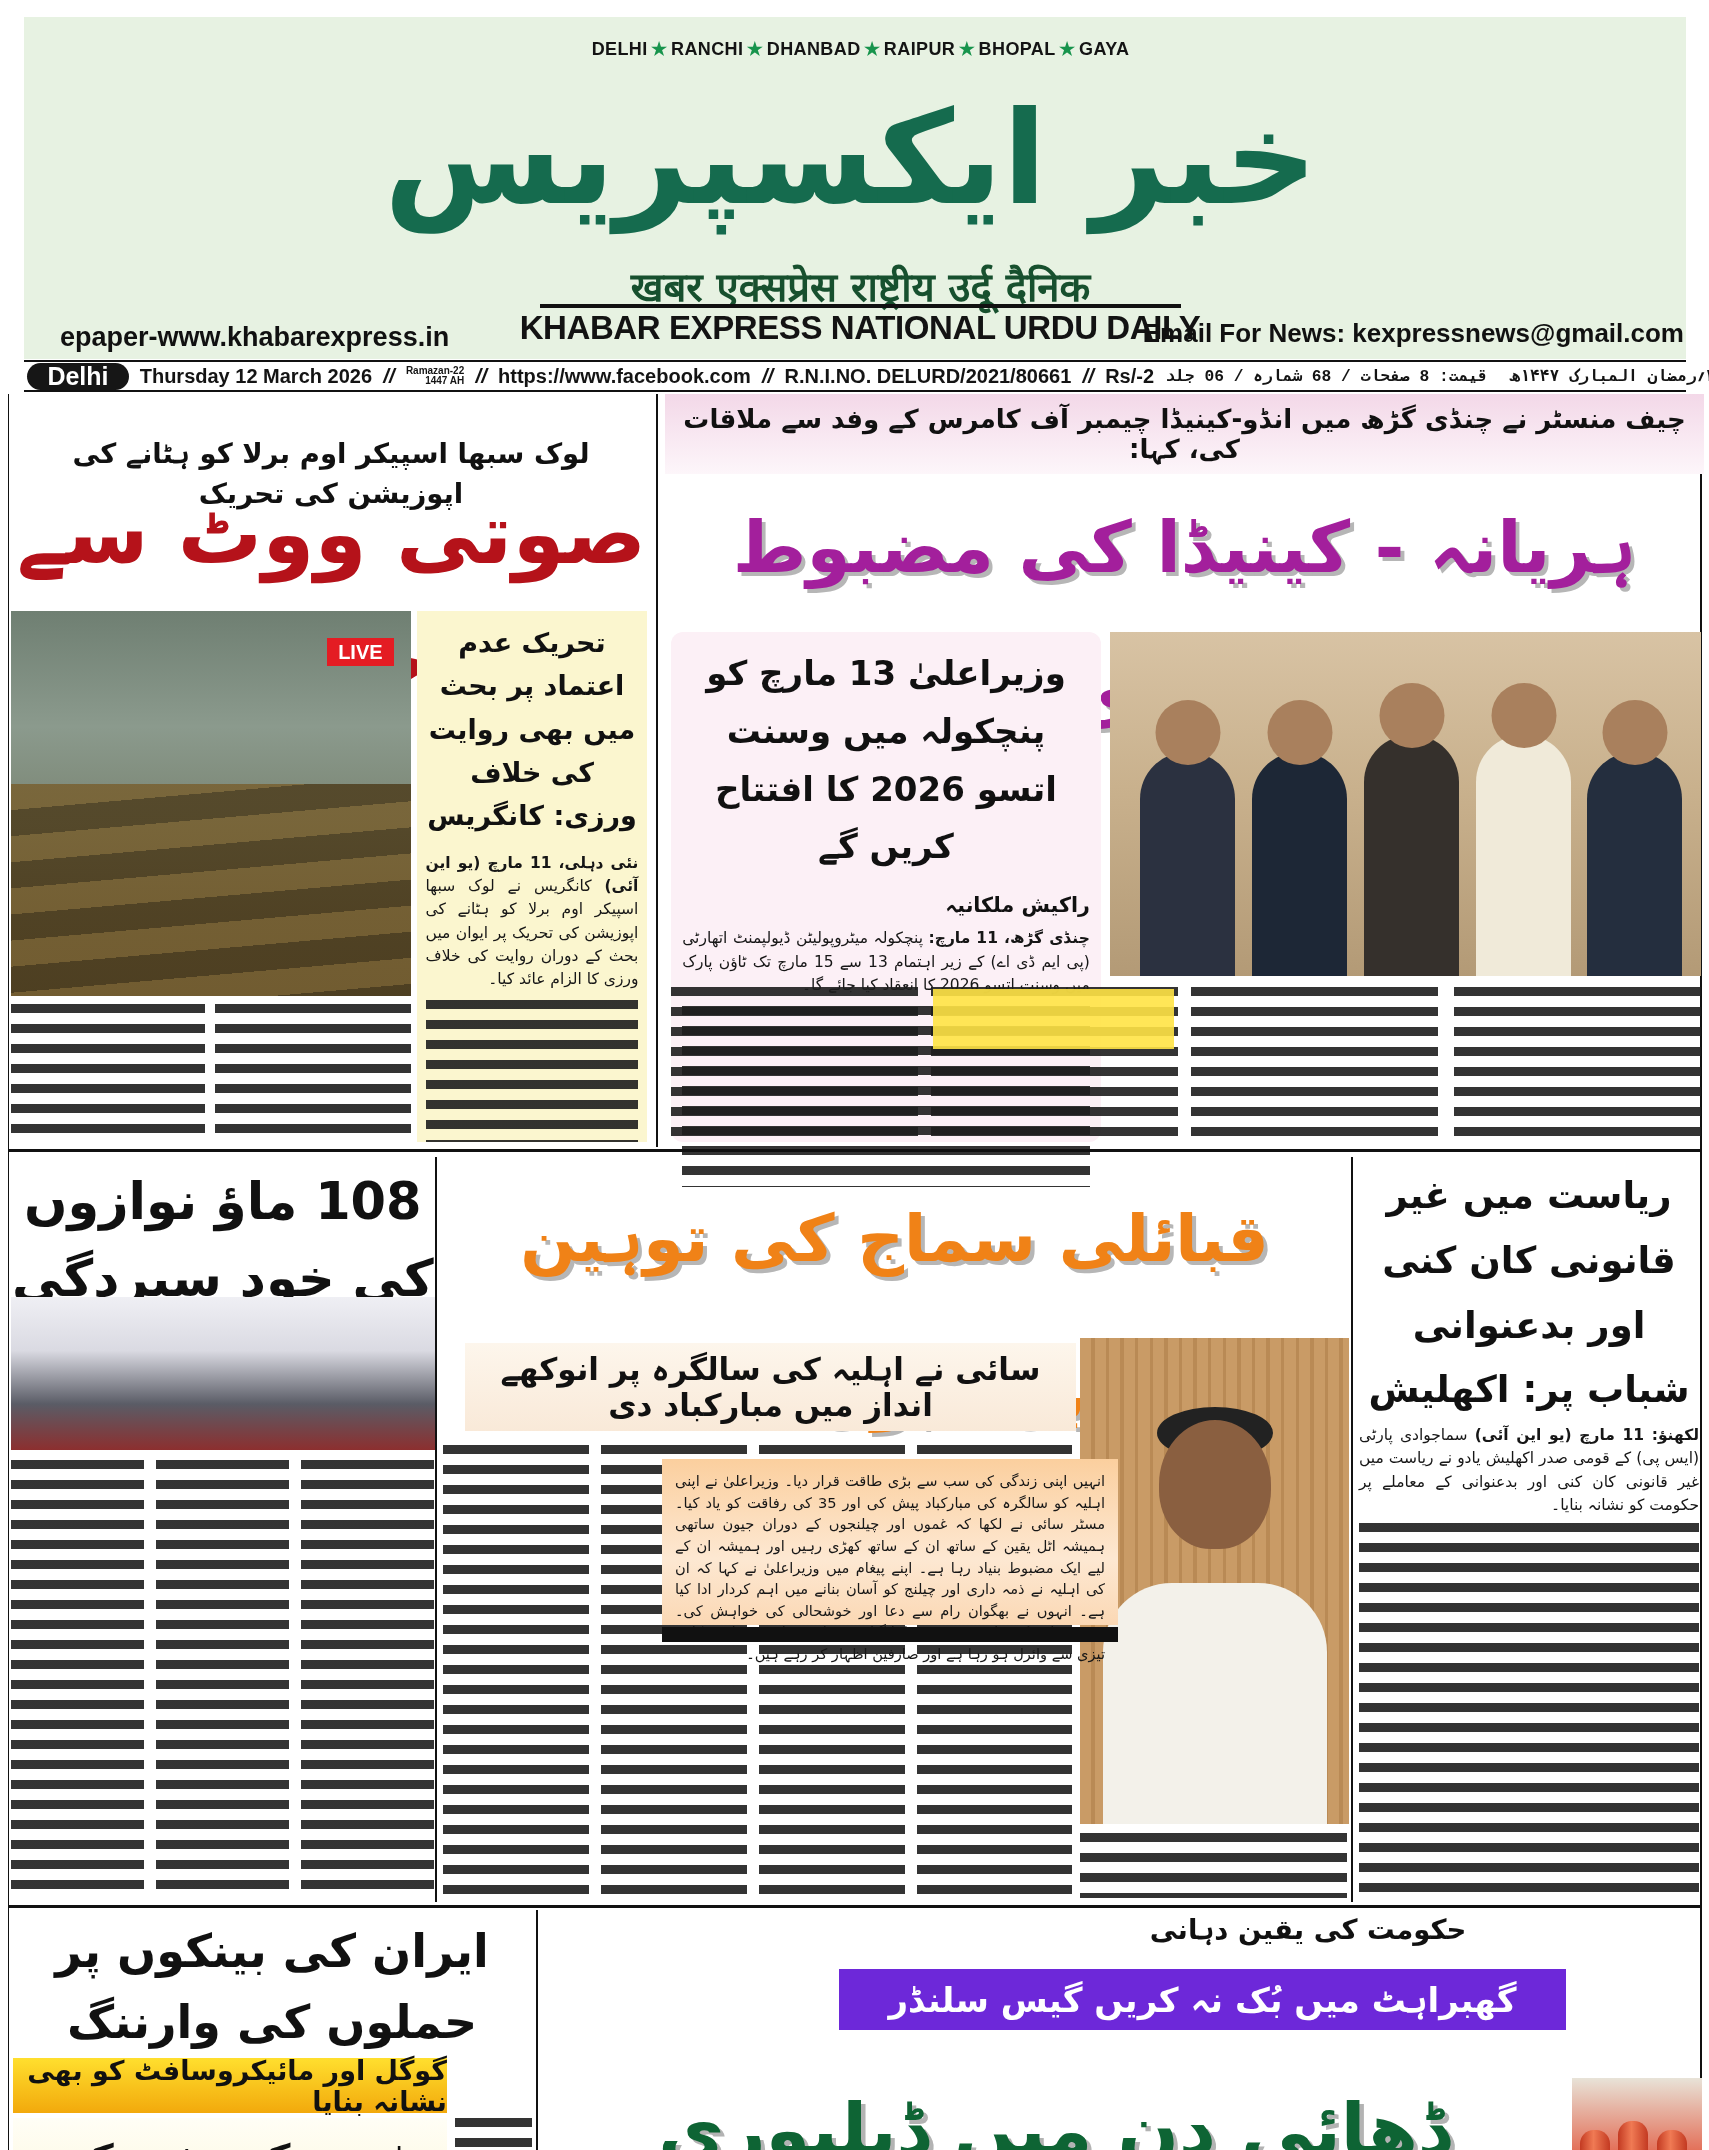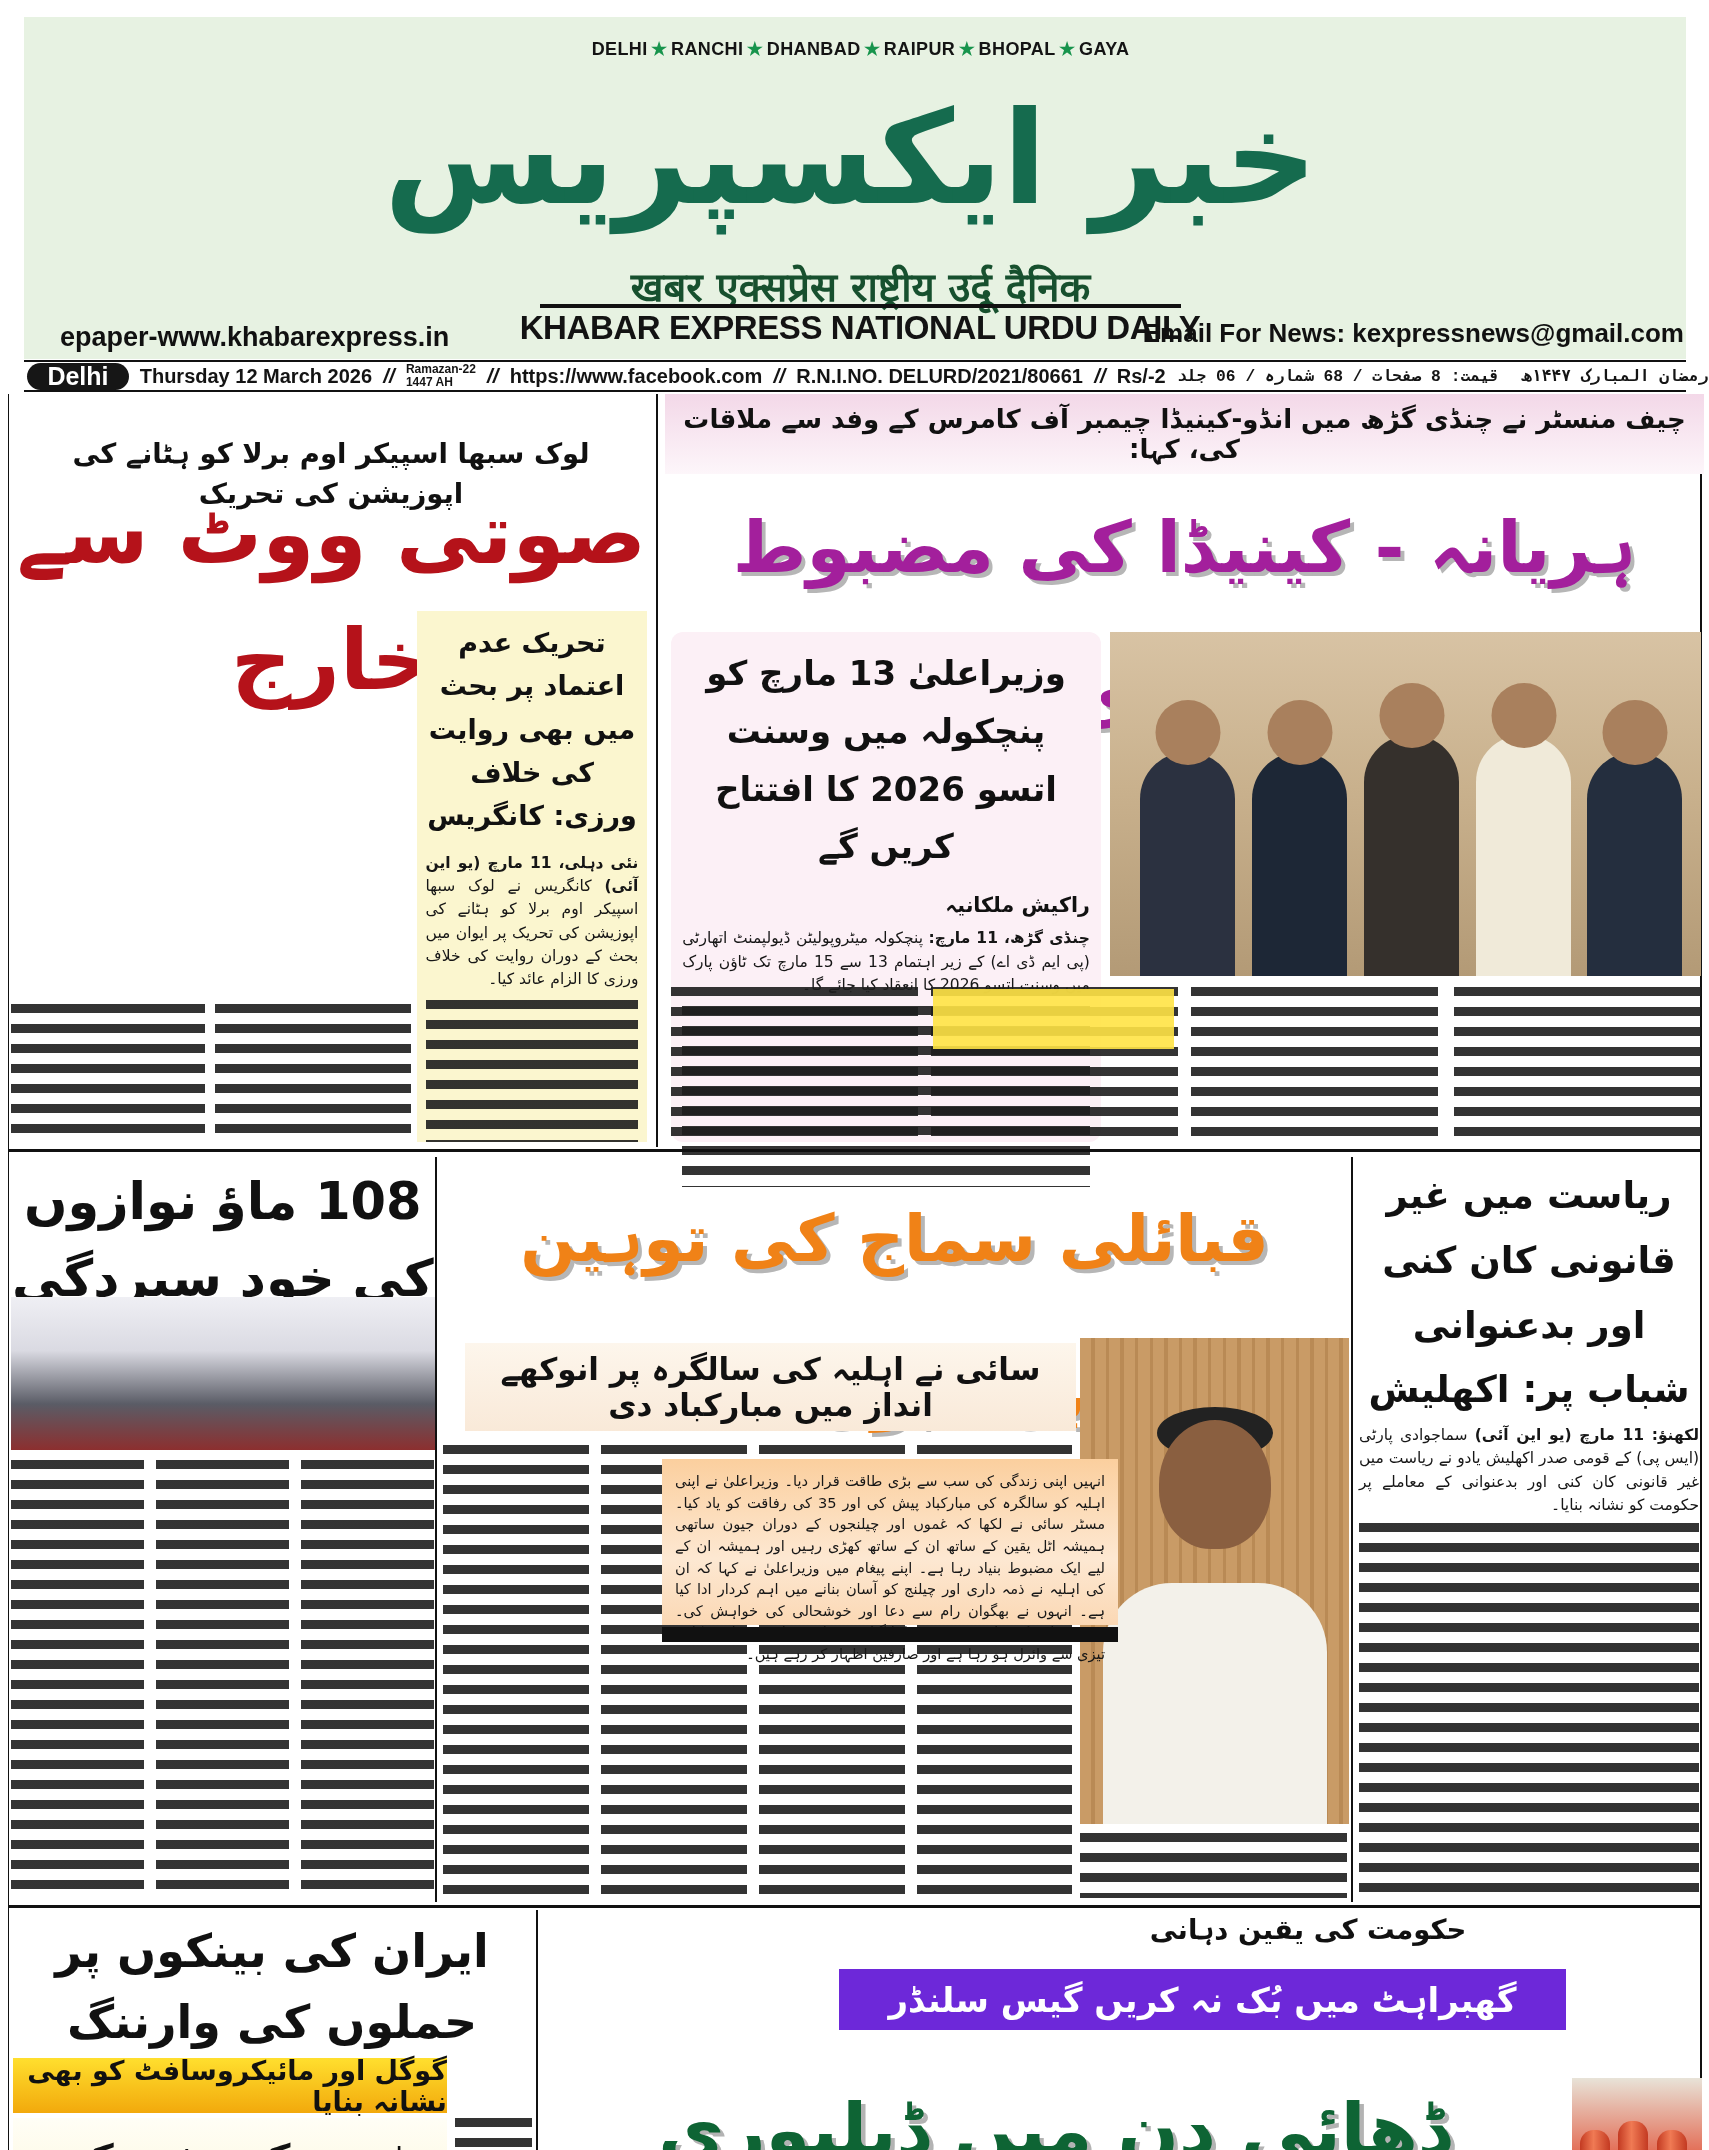--- a/index.html
+++ b/index.html
@@ -24,21 +24,21 @@
   #email{right:26px;top:318px;font-size:26px;font-weight:bold;color:#111;}
   
   #datebar{left:24px;top:360px;width:1662px;height:32px;background:#fff;border-top:2.6px solid #111;
            border-bottom:2.6px solid #111;display:flex;align-items:center;gap:11.2px;padding:0 3.4px;
            box-sizing:border-box;}
   .pill{background:#161616;color:#fff;font-weight:bold;border-radius:20.6px;height:27px;display:flex;
         align-items:center;justify-content:center;padding:0 20px;}
   #pill-delhi{font-size:25px;}
   .db-item{font-weight:bold;font-size:20px;color:#141414;white-space:nowrap;}
   .db-sep{font-size:20.6px;font-weight:bold;font-style:italic;}
-  #hijri{font-size:12px;line-height:1.05;text-align:left;}
+  #hijri{font-size:10px;line-height:1.05;text-align:right;}
   .db-ur{font-family:Liberation Mono, monospace;direction:rtl;font-size:16.3px;}
   #db-spacer{flex:1;}
   
   .uh{font-family:"DejaVu Sans",sans-serif;direction:rtl;font-weight:bold;color:#111;}
   .utext{font-family:"DejaVu Sans",sans-serif;direction:rtl;text-align:justify;font-size:15.5px;
          line-height:1.5;color:#161616;}
   .flines{background-image:repeating-linear-gradient(to bottom,#1d1d1d 0 8.6px,rgba(0,0,0,0) 8.6px 20px);
           opacity:.9;}
   .rule-v{background:#111;}
   .rule-h{background:#111;}
@@ -156,20 +156,24 @@
     <span class="db-item db-ur">جمعرات، ۱۲؍مارچ ۲۰۲۶ء عیسوی بمطابق ۲۲؍رمضان المبارک ۱۴۴۷ھ</span>
 
   </div>
 
   <div class="abs rule-v" style="left:7.7px;top:394px;width:1.7px;height:2258px;"></div>
   <div class="abs rule-v" style="left:1700px;top:394px;width:1.7px;height:2258px;"></div>
   <div class="abs rule-v" style="left:656px;top:394px;width:1.7px;height:753px;"></div>
 
   <div class="abs uh" id="ll-kicker">لوک سبھا اسپیکر اوم برلا کو ہٹانے کی اپوزیشن کی تحریک</div>
   <div class="abs uh" id="ll-headline">صوتی ووٹ سے خارج</div>
+  <div class="abs" id="parl-photo">
+    <div id="parl-benches"></div>
+    <div id="live-badge">LIVE</div>
+  </div>
   <div class="abs" id="ll-yellowbox">
     <div class="uh" id="ll-subhead">تحریک عدم اعتماد پر بحث میں بھی روایت کی خلاف ورزی: کانگریس</div>
     <div class="utext" style="margin-top:14.6px;"><span class="dl">نئی دہلی، 11 مارچ (یو این آئی)</span> <span>کانگریس نے لوک سبھا اسپیکر اوم برلا کو ہٹانے کی اپوزیشن کی تحریک پر ایوان میں بحث کے دوران روایت کی خلاف ورزی کا الزام عائد کیا۔</span></div>
     <div class="flines" style="height:142px;margin-top:8.6px;"></div>
   </div>
   <div class="abs flines" id="ll-col1"></div>
   <div class="abs flines" id="ll-col2"></div>
 
   <div class="abs" id="lr-kickerbg">
     <div class="uh" id="lr-kicker">چیف منسٹر نے چنڈی گڑھ میں انڈو-کینیڈا چیمبر آف کامرس کے وفد سے ملاقات کی، کہا:</div>

